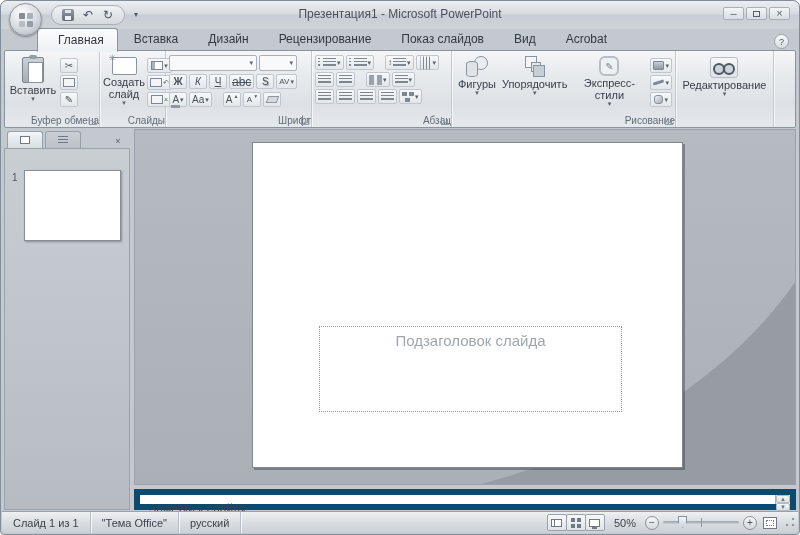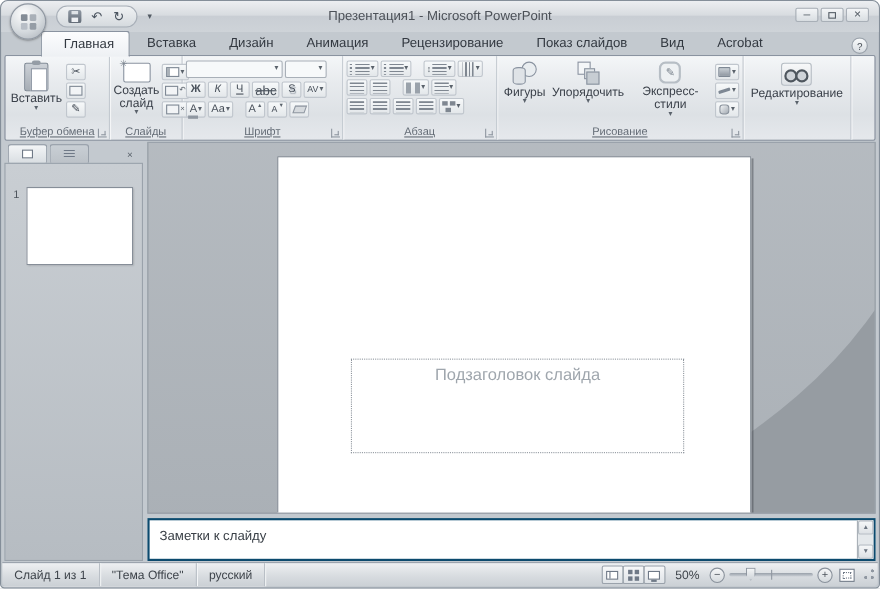--- a/index.html
+++ b/index.html
@@ -51,21 +51,21 @@
           background:linear-gradient(#f8fafb,#d8dde2); }
 
   
   .ribbon { position:absolute; top:49px; left:3px; right:3px; height:78px; z-index:2;
             border:1px solid #8a93a0; border-radius:2px; display:flex;
             background:linear-gradient(#f4f6f8,#e8ebee 30%,#dde1e5 70%,#e5e8ec); }
   .group { position:relative; height:100%; padding:4px 3px 13px;
            border-right:1px solid #c3c9d0; box-shadow:1px 0 0 rgba(255,255,255,.65);
            display:flex; align-items:flex-start; }
   .glabel { position:absolute; bottom:0; left:0; right:0; height:12px; line-height:12px;
-            text-align:center; font-size:10px; color:#646c76;text-decoration:underline; }
+            text-align:right; font-size:10px; color:#646c76; }
   .launcher { position:absolute; right:2px; bottom:2px; width:8px; height:8px;
               border-left:1px solid #8f97a1; border-bottom:1px solid #8f97a1; }
   .launcher::after { content:""; position:absolute; right:1px; bottom:1px; width:3px; height:3px;
                      border-right:1px solid #8f97a1; border-bottom:1px solid #8f97a1; }
   .bigbtn { display:flex; flex-direction:column; align-items:center; gap:1px;
             font-size:11px; color:#3b414a; padding:2px 3px; border-radius:3px; text-align:center; }
   .arrow { font-size:7px; color:#5a626b; line-height:4px; }
   .scol { display:flex; flex-direction:column; gap:2px; margin:3px 0 0 2px; }
   .sbtn { min-width:18px; height:15px; padding:0 2px; border:1px solid #c0c6cd; border-radius:2px;
           background:linear-gradient(#f7f9fa,#e3e7ea); display:flex; align-items:center;
@@ -178,21 +178,21 @@
                background:linear-gradient(#c3c8cd,#a9afb5); }
   .slide { position:absolute; left:117px; top:12px; width:431px; height:326px; background:#fff;
            border:1px solid #7e868f; box-shadow:2px 2px 0 rgba(60,65,72,.45); }
   .ph-title { position:absolute; left:33px; top:100px; width:366px; height:70px;
               border:1px dotted #8f969e; display:flex; align-items:center; justify-content:center;
               font-size:21px; color:#3f444b; }
   .ph-sub { position:absolute; left:66px; top:183px; width:303px; height:86px;
             border:1px dotted #8f969e; display:flex; align-items:flex-start; justify-content:center;
             padding-top:5px; font-size:15px; color:#9fa6ad; }
   .hsplit { height:4px; }
-  .notes { height:39px; background:#fff; border:2px solid #0c4a6e; display:flex; }
+  .notes { height:21px; background:#fff; border:6px solid #0c4a6e; display:flex; }
   .notes-text { flex:1; font-size:12px; color:#3b4148; padding:7px 0 0 9px; }
   .notes-scroll { width:15px; border-left:1px solid #aab1b8; background:#e4e8eb;
                   display:flex; flex-direction:column; justify-content:space-between; }
   .narrow { height:13px; display:flex; align-items:center; justify-content:center; font-size:6px;
             color:#6b7480; background:linear-gradient(#f5f7f8,#dde1e5);
             border:1px solid #b5bcc3; border-radius:2px; }
 
   
   .statusbar { position:absolute; left:1px; right:1px; bottom:1px; height:22px;
                display:flex; align-items:center; font-size:11px; color:#3e444b;
@@ -263,21 +263,20 @@
           <span class="maxbox"></span>
         </span>
       <span class="wbtn">×</span>
     </div>
   </div>
 
   <div class="tabs">
     <div class="tab active">Главная</div>
     <div class="tab">Вставка</div>
     <div class="tab">Дизайн</div>
-    <div class="tab">Анимация</div>
     <div class="tab">Рецензирование</div>
     <div class="tab">Показ слайдов</div>
     <div class="tab">Вид</div>
     <div class="tab">Acrobat</div>
   </div>
   <div class="help">?</div>
 
   <div class="ribbon">
 
     <div class="group g-clip">

